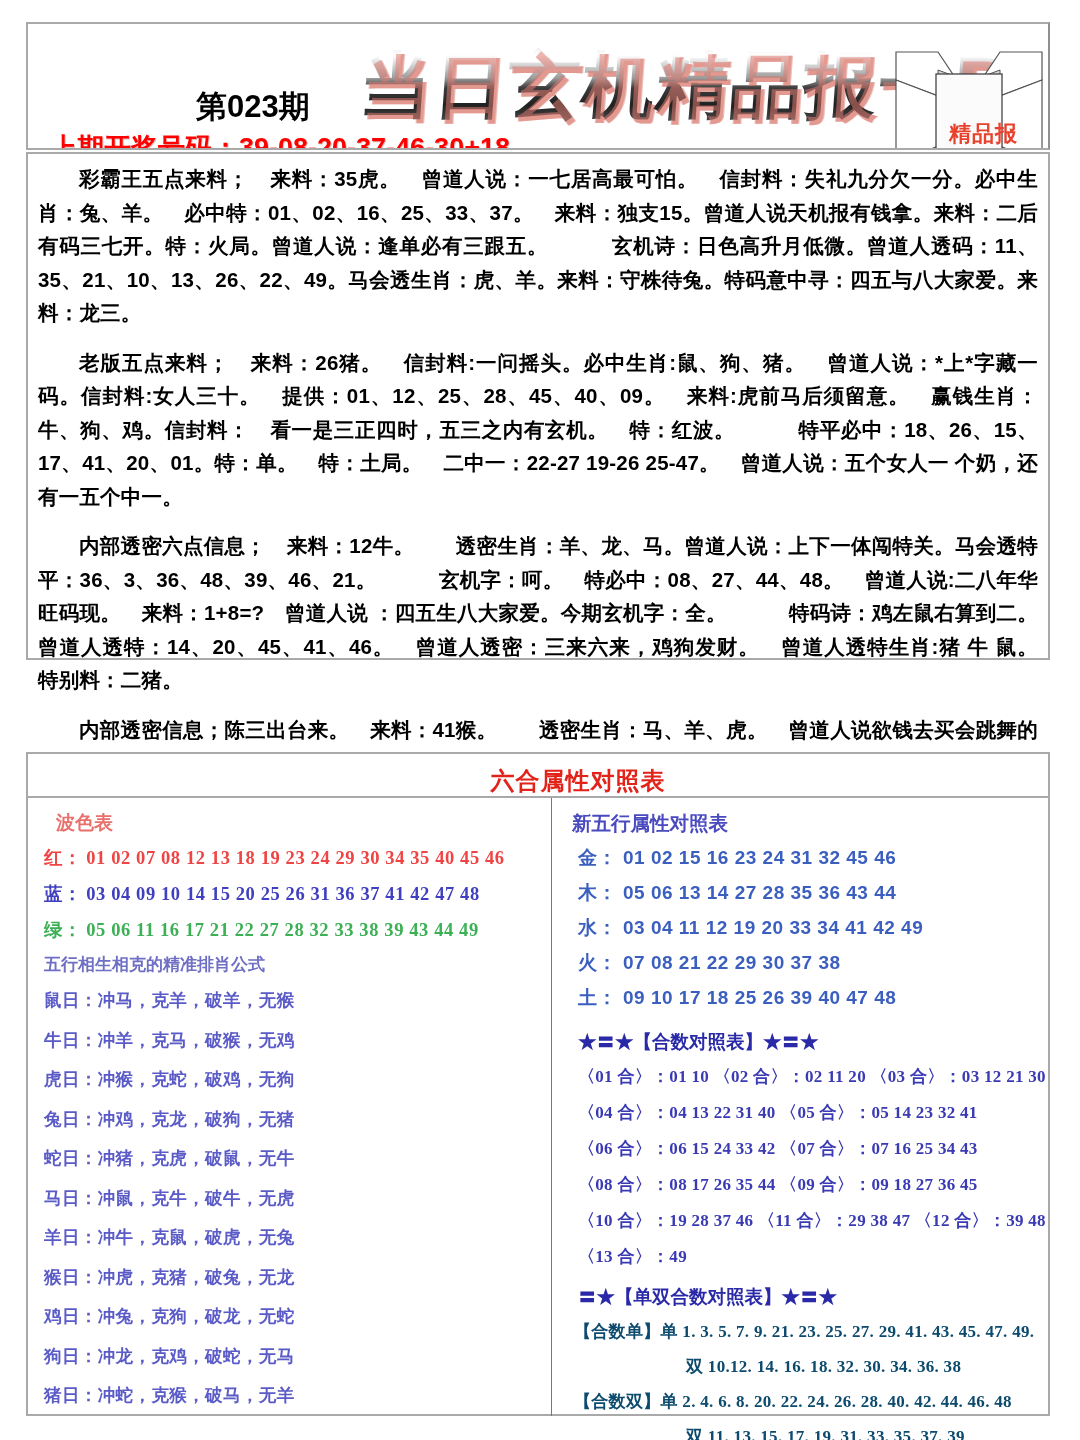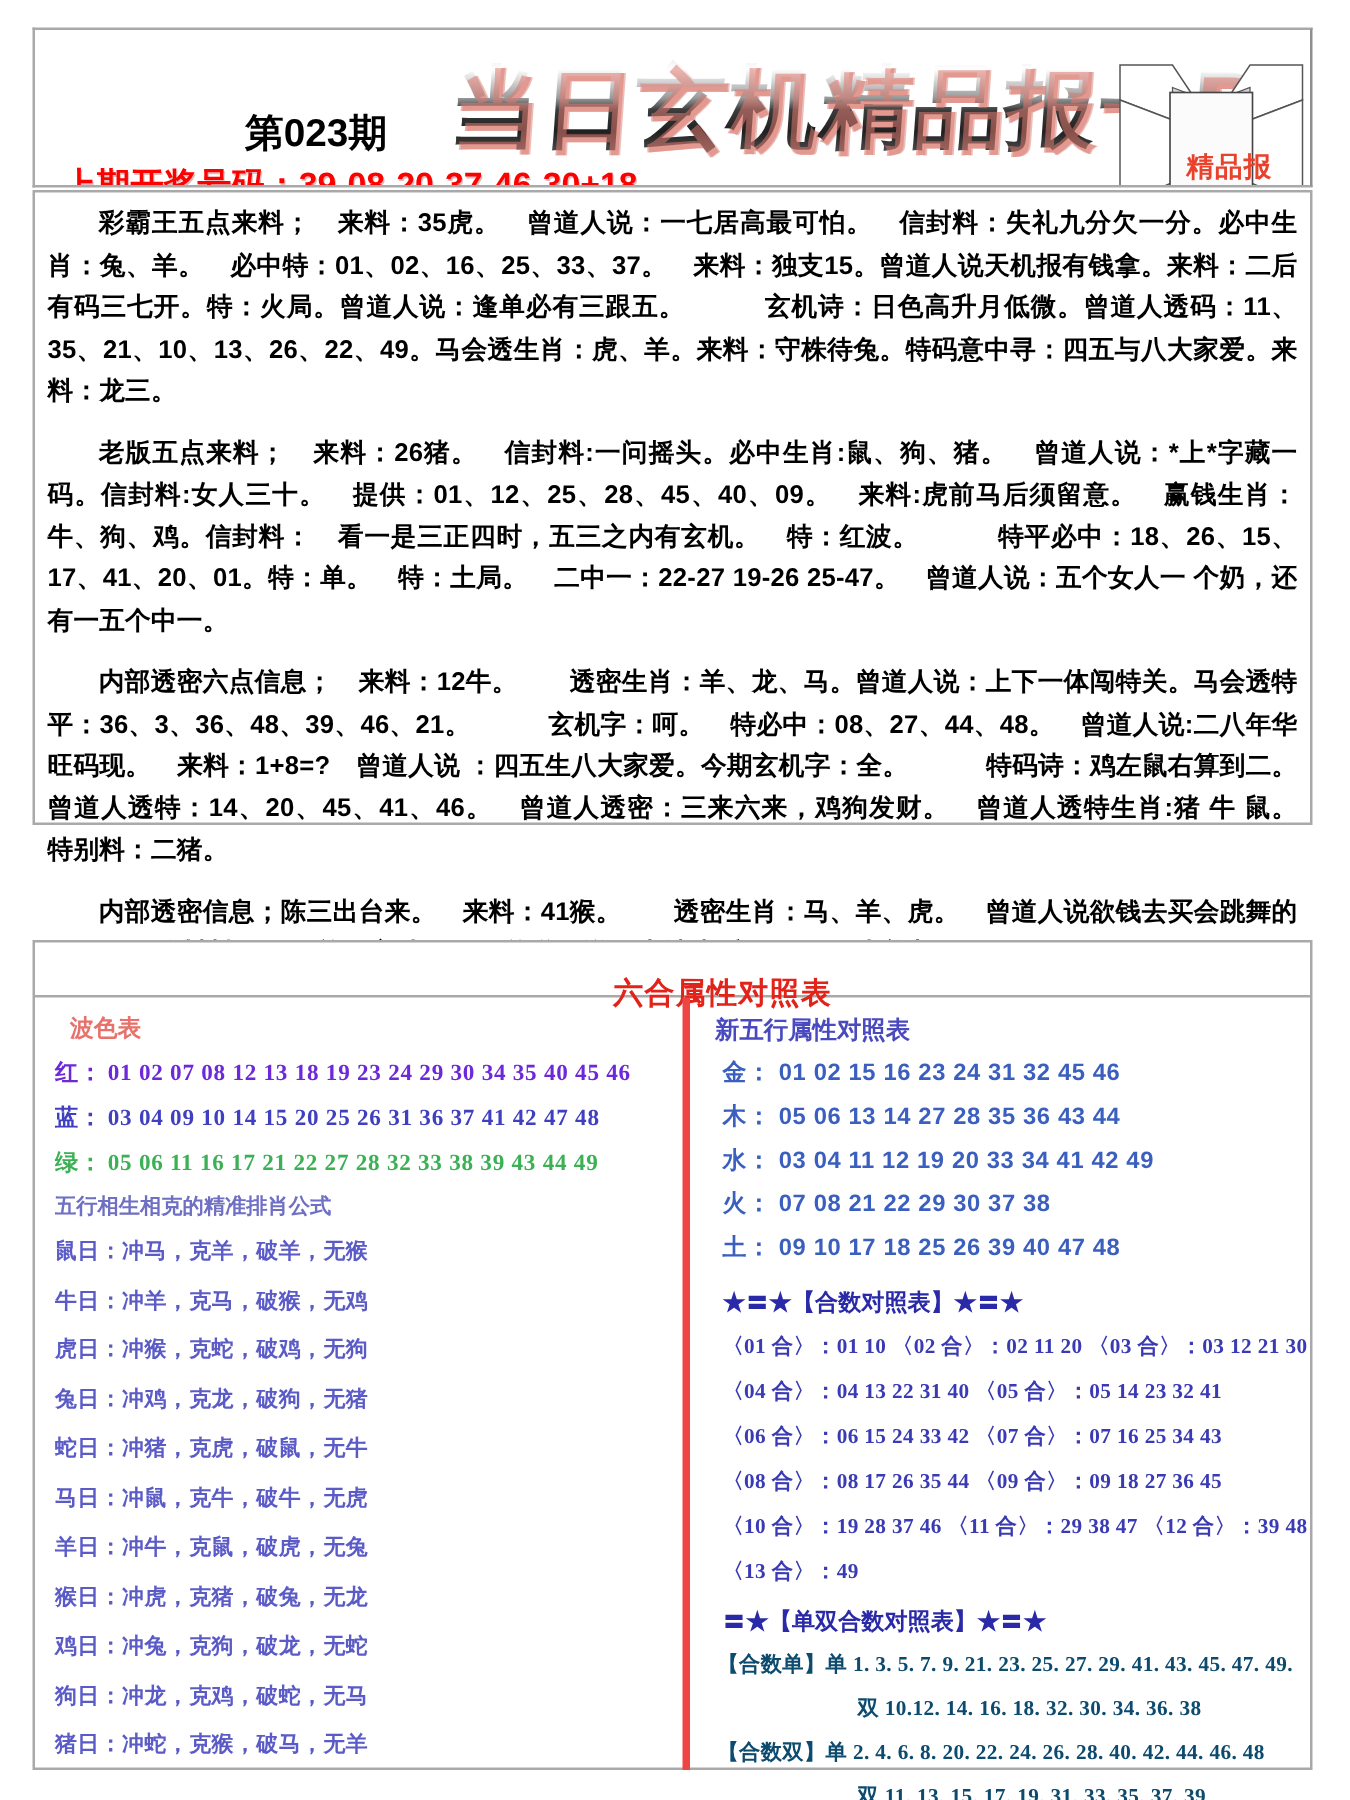--- a/index.html
+++ b/index.html
@@ -139,39 +139,39 @@
     box-sizing: border-box;
   }
   .table-title-row {
     position: relative;
     height: 42px;
     border-bottom: 2px solid #a9a9a9;
   }
   .table-title {
     position: absolute;
     left: 0; right: 0;
-    top: 24px;
+    top: 11px;
     text-align: center;
     font-size: 24px;
     font-weight: bold;
     color: #e2231a;
     font-family: "Liberation Sans", sans-serif;
     letter-spacing: 1px;
     padding-left: 80px;
   }
   .cols {
     position: relative;
     display: flex;
     height: 618px;
   }
   .col-left {
     width: 524px;
     box-sizing: border-box;
     padding: 10px 0 0 14px;
-    border-right: 6px solid #ef4444;
+    border-right: 1px solid #ef4444;
   }
   .col-right {
     flex: 1;
     box-sizing: border-box;
     padding: 10px 0 0 20px;
   }
 
   .bose-title {
     font-size: 19px;
     font-weight: bold;
@@ -180,21 +180,21 @@
     font-family: "Liberation Sans", sans-serif;
   }
   .bose-row {
     font-size: 18.5px;
     font-weight: bold;
     margin: 0 0 11px 2px;
     white-space: nowrap;
     font-family: "Liberation Serif", "Liberation Sans", serif;
     letter-spacing: 0.6px;
   }
-  .bose-row.red   { color: #6d28d9; }
+  .bose-row.red   { color: #ef4444; }
   .bose-row.blue  { color: #3f3fbf; }
   .bose-row.green { color: #3cb054; }
   .bose-row .lbl { margin-right: 4px; }
 
   .formula-title {
     font-size: 17px;
     font-weight: bold;
     color: #6f6fc4;
     margin: 6px 0 12px 2px;
     font-family: "Liberation Sans", sans-serif;

